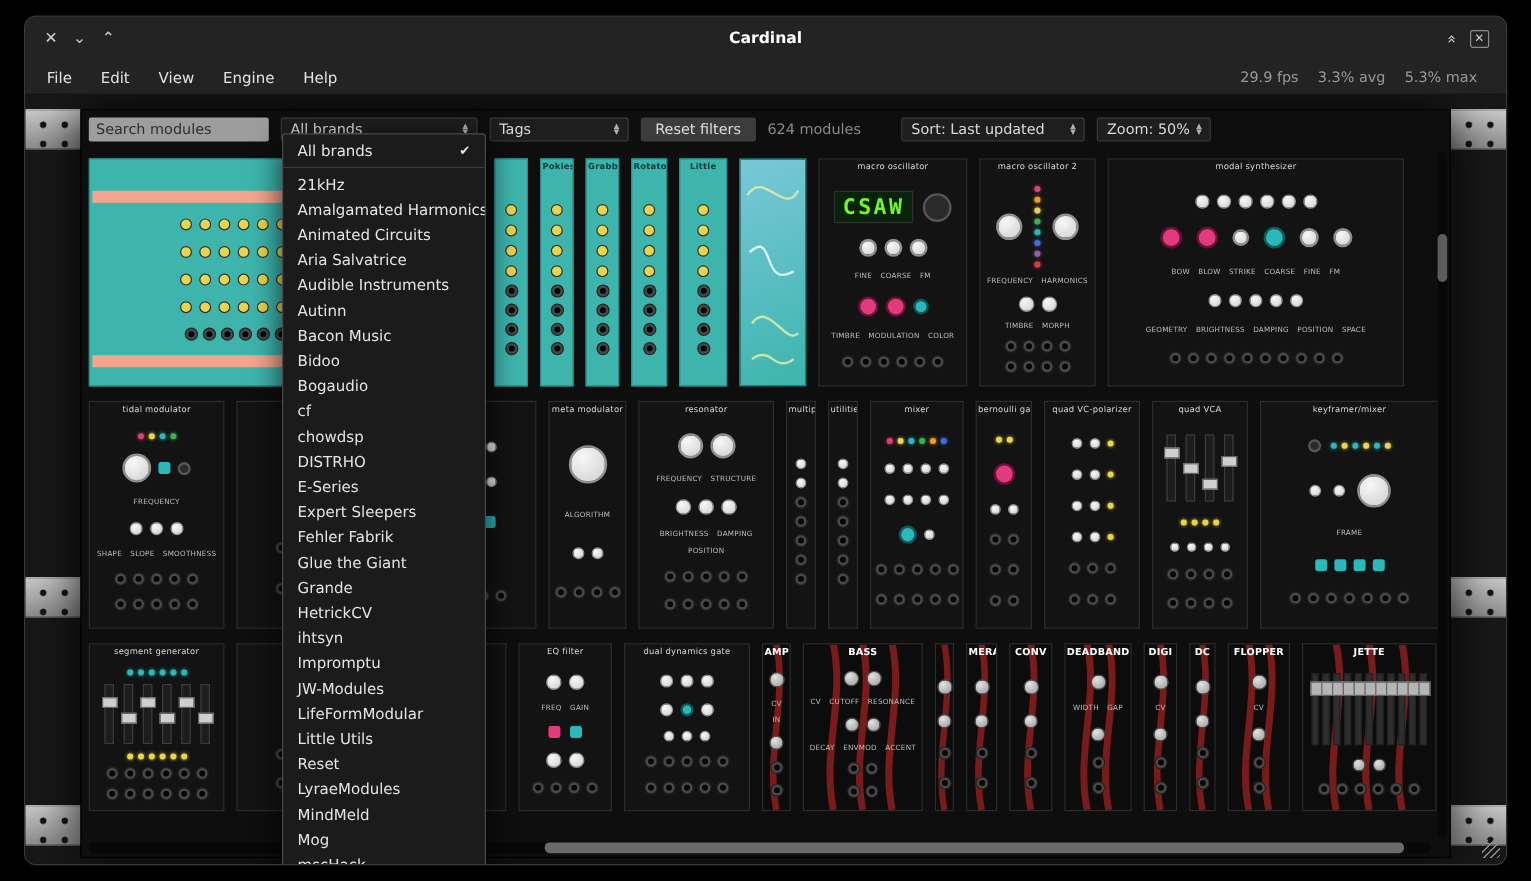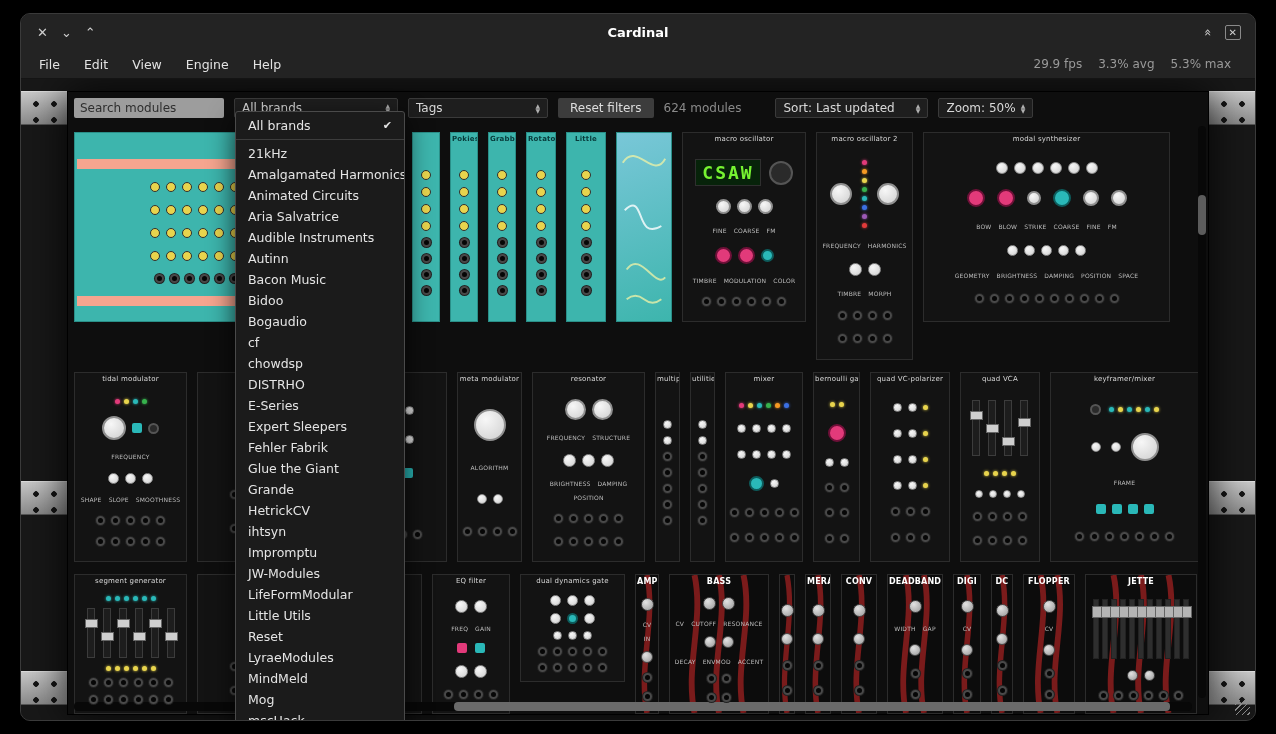--- a/index.html
+++ b/index.html
@@ -16,21 +16,21 @@
   .menu-stats{margin-left:auto;display:flex;gap:16px;color:#9a9a9a;font-size:12px;padding-right:18px}
   .content{position:relative;height:644px;background:#181818;overflow:hidden}
   .rail{position:absolute;left:0;right:0;height:32px;
     background-image:radial-gradient(circle,#141414 2.5px,transparent 3px),linear-gradient(180deg,#c9c9c9,#8c8c8c);
     background-size:18px 16px,100% 100%;background-position:6px 4px,0 0;border-top:1px solid #ddd;border-bottom:1px solid #555}
   .browser{position:absolute;left:46px;top:12px;width:1142px;height:624px;background:#0e0e0e;border:1px solid #000;box-shadow:0 0 40px rgba(0,0,0,.85);box-sizing:border-box}
   .topbar{display:flex;align-items:center;gap:10px;padding:6px;height:32px;box-sizing:border-box}
   .search{width:150px;height:20px;background:#9d9d9d;border:none;border-radius:2px;font-size:12px;padding:0 6px;color:#111;font-family:"DejaVu Sans",sans-serif;box-sizing:border-box}
   .search::placeholder{color:#2e2e2e;opacity:1}
   .select{height:20px;background:#1e1e1e;border:1px solid #3a3a3a;border-radius:2px;display:flex;justify-content:space-between;align-items:center;padding:0 7px;font-size:12px;color:#d9d9d9;box-sizing:border-box;flex:none}
-  .w-brands{width:164px}.w-tags{width:140px}.w-sort{width:153px;margin-left:24px}.w-zoom{width:95px}
+  .w-brands{width:164px}.w-tags{width:116px}.w-sort{width:153px;margin-left:24px}.w-zoom{width:95px}
   .updown{display:flex;flex-direction:column;color:#b0b0b0}
   .updown i{font-style:normal;font-size:6px;line-height:5px;display:block}
   .btn-reset{height:20px;background:#3c3c3c;color:#ddd;border:none;border-radius:2px;font-size:12px;padding:0 12px;font-family:"DejaVu Sans",sans-serif}
   .count{font-size:12px;color:#8a8a8a;white-space:nowrap}
   .rows{padding:8px 6px;display:flex;flex-direction:column;gap:12px}
   .mrow{display:flex;gap:10px;align-items:flex-start}
   .module{position:relative;background:#131313;border:1px solid #2c2c2c;box-sizing:border-box;display:flex;flex-direction:column;overflow:hidden;flex:none}
   .module.aria{background:#3db5ad;border-color:#2a8f88}
   .module.autinn{background:#0c0c0c}
   .mtitle{position:relative;z-index:1;font-size:7px;color:#d8d8d8;text-align:center;padding:2px 1px 0;letter-spacing:.2px;white-space:nowrap;overflow:hidden;min-height:9px}
@@ -336,21 +336,21 @@
                 <div class="krow">
                   <div class="jack"></div>
                   <div class="jack"></div>
                   <div class="jack"></div>
                   <div class="jack"></div>
                   <div class="jack"></div>
                   <div class="jack"></div>
                 </div>
               </div>
             </div>
-            <div class="module" style="width: 97px; height: 228px; justify-content: flex-end;">
+            <div class="module" style="width: 97px; height: 190px; justify-content: flex-end;">
               <div class="mtitle">macro oscillator 2</div>
               <div class="mdecor">
                 <div class="krow" style="gap: 10px;">
                   <div class="knob white" style="height: 22px; width: 22px;"></div>
                   <div class="krow" style="gap: 4px; flex-direction: column;">
                     <div class="led" style="background: rgb(226, 58, 122); box-shadow: rgb(226, 58, 122) 0px 0px 3px;"></div>
                     <div class="led" style="background: rgb(245, 154, 35); box-shadow: rgb(245, 154, 35) 0px 0px 3px;"></div>
                     <div class="led" style="background: rgb(232, 212, 77); box-shadow: rgb(232, 212, 77) 0px 0px 3px;"></div>
                     <div class="led" style="background: rgb(55, 178, 77); box-shadow: rgb(55, 178, 77) 0px 0px 3px;"></div>
                     <div class="led" style="background: rgb(42, 184, 184); box-shadow: rgb(42, 184, 184) 0px 0px 3px;"></div>
@@ -949,21 +949,21 @@
                   <div class="knob white sm" style="height: 13px; width: 13px;"></div>
                 </div>
                 <div class="krow">
                   <div class="jack"></div>
                   <div class="jack"></div>
                   <div class="jack"></div>
                   <div class="jack"></div>
                 </div>
               </div>
             </div>
-            <div class="module" style="width: 105px; height: 108px; justify-content: flex-end;">
+            <div class="module" style="width: 105px; height: 140px; justify-content: flex-end;">
               <div class="mtitle">dual dynamics gate</div>
               <div class="mdecor">
                 <div class="krow">
                   <div class="knob white sm" style="height: 11px; width: 11px;"></div>
                   <div class="knob white sm" style="height: 11px; width: 11px;"></div>
                   <div class="knob white sm" style="height: 11px; width: 11px;"></div>
                 </div>
                 <div class="krow">
                   <div class="knob white sm" style="height: 11px; width: 11px;"></div>
                   <div class="knob teal sm" style="height: 11px; width: 11px;"></div>

